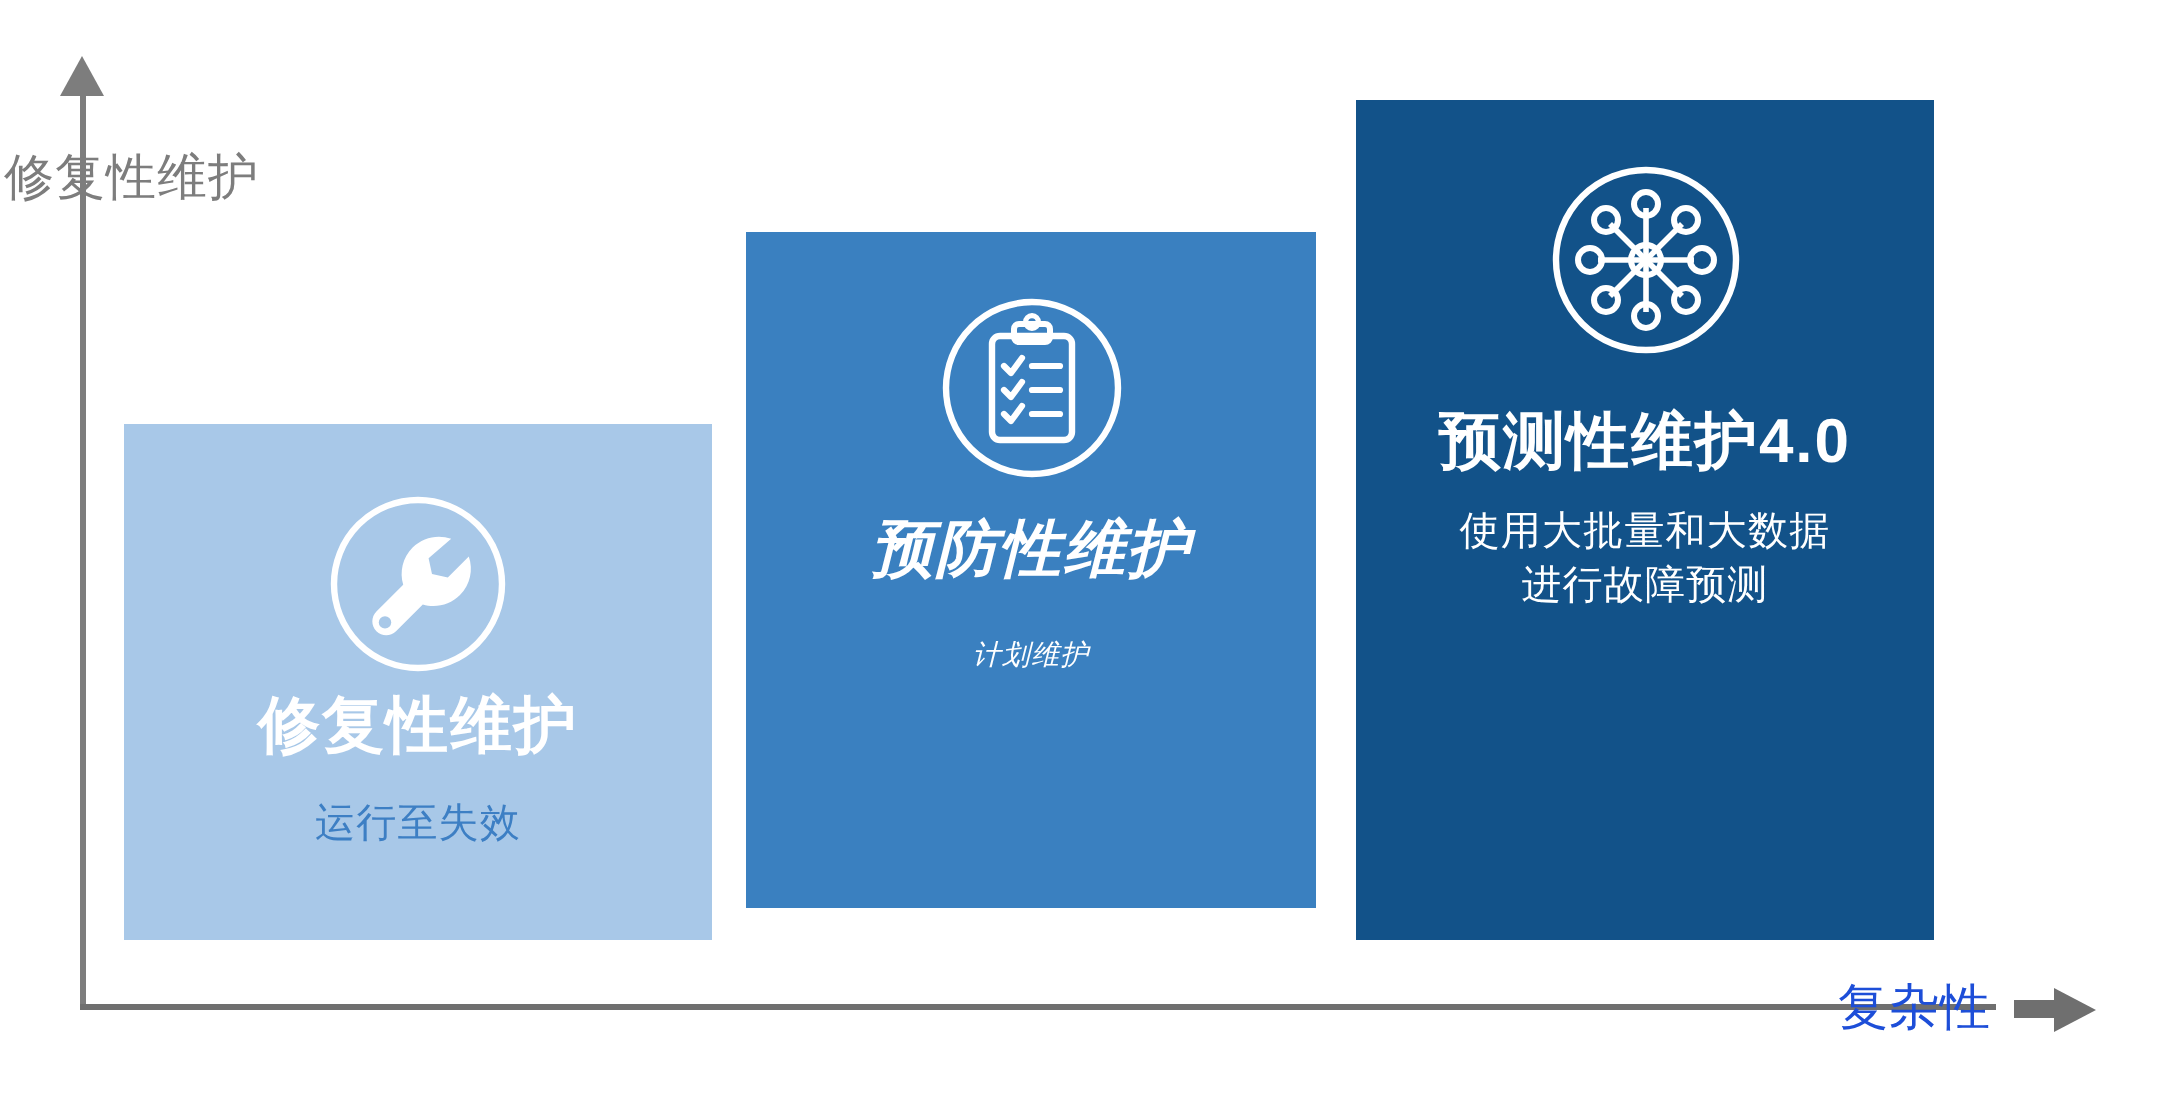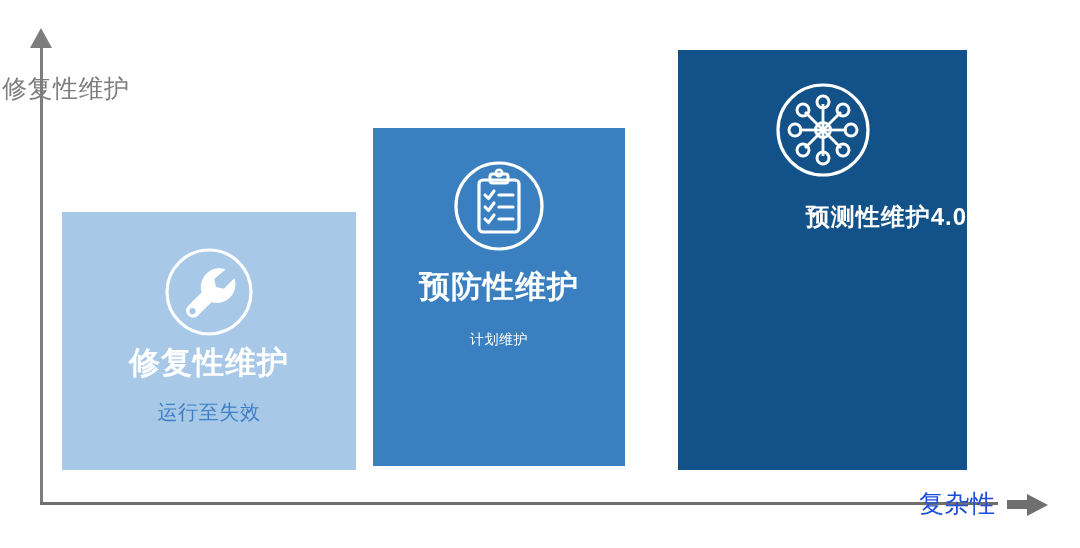--- a/index.html
+++ b/index.html
@@ -96,21 +96,21 @@
 
   
   .bar {
     position: absolute;
     box-sizing: border-box;
     display: flex;
     flex-direction: column;
     align-items: center;
   }
   #bar-1 { left: 62px;  top: 212px; width: 294px; height: 258px; }
-  #bar-2 { left: 373px; top: 128px; width: 252px; height: 338px; }
+  #bar-2 { left: 373px; top: 116px; width: 285px; height: 338px; font-style: italic; }
   #bar-3 { left: 678px; top: 50px;  width: 289px; height: 420px; }
 
   .bar-icon {
     position: absolute;
     left: 50%;
     transform: translateX(-50%);
   }
   #bar-1 .bar-icon { top: 32px; }
   #bar-2 .bar-icon { top: 28px; }
   #bar-3 .bar-icon { top: 28px; }
@@ -125,21 +125,21 @@
   #bar-2 .bar-text { top: 141px; }
   #bar-3 .bar-text { top: 153px; }
 
   .bar-title {
     font-size: 31px;
     font-weight: bold;
     letter-spacing: 1px;
     line-height: 1.18;
     white-space: nowrap;
   }
-  #bar-3 .bar-title { font-size: 24px; text-align: right; }
+  #bar-3 .bar-title { font-size: 31px; }
 
   .bar-subtitle {
     font-size: 20px;
     line-height: 1.38;
     letter-spacing: 0.6px;
     margin-top: 17px;
   }
   #bar-2 .bar-subtitle { margin-top: 24px; font-size: 14px; }
   #bar-3 .bar-subtitle { margin-top: 13px; font-size: 20px; }
   .bar-subtitle-line { display: block; }
@@ -227,16 +227,20 @@
           <circle cx="80" cy="52" r="6"></circle>
           <circle cx="32" cy="32" r="6"></circle>
           <circle cx="72" cy="32" r="6"></circle>
           <circle cx="32" cy="72" r="6"></circle>
           <circle cx="72" cy="72" r="6"></circle>
         </g>
       </svg>
     </div>
     <div class="bar-text">
       <div class="bar-title" style="color:#ffffff">预测性维护4.0</div>
+      <div class="bar-subtitle" style="color:#ffffff">
+        <span class="bar-subtitle-line">使用大批量和大数据</span>
+        <span class="bar-subtitle-line">进行故障预测</span>
+      </div>
     </div>
   </div>
 
 </div>
 
 </body></html>

